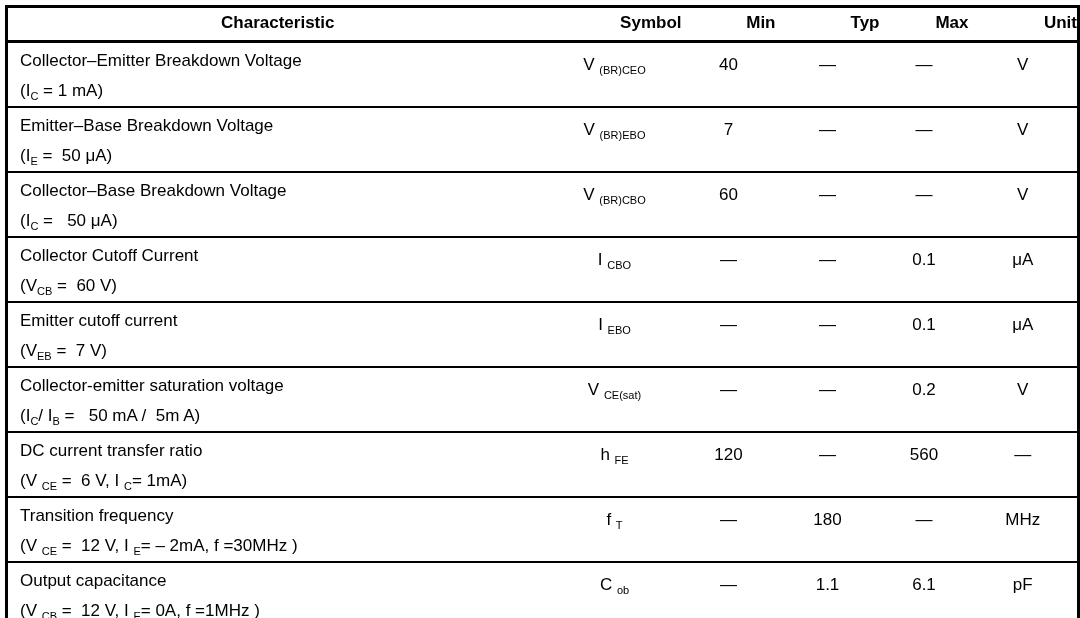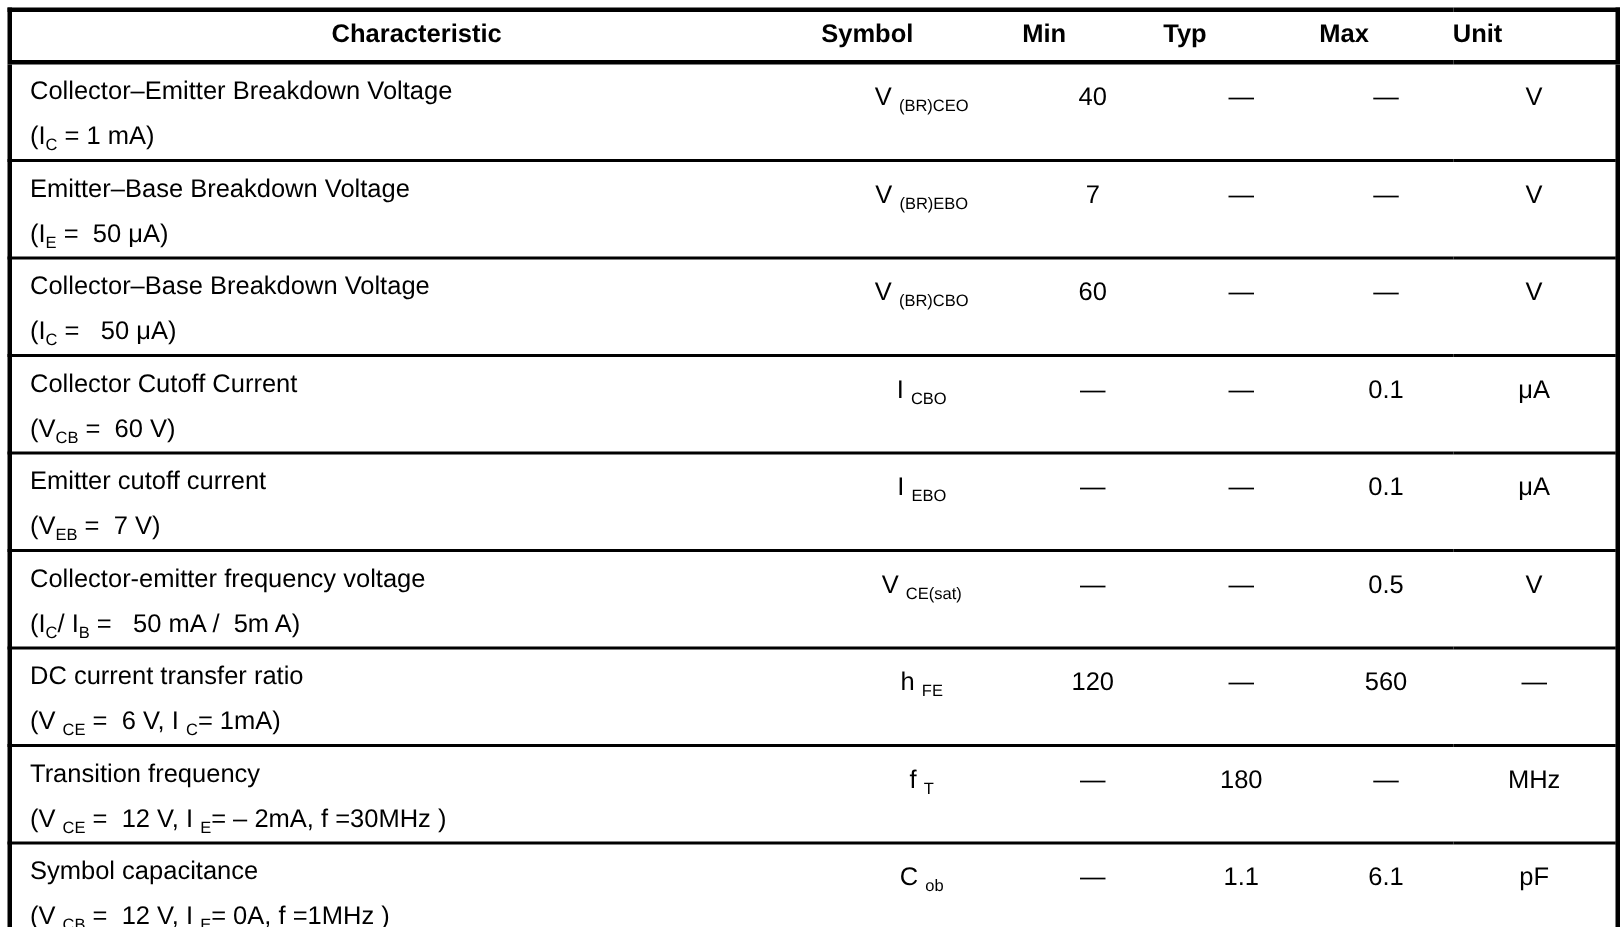--- a/index.html
+++ b/index.html
@@ -24,21 +24,21 @@
     table-layout: fixed;
     width: 1072px;
     height: 606px;
     border: 3px solid #000000;
   }
   thead tr { height: 35px; }
   thead th {
     border-bottom: 3px solid #000000;
     font-size: 17px;
     font-weight: bold;
-    text-align: left;
+    text-align: right;
     vertical-align: middle;
     padding: 0 0 3px 0;
   }
   thead th.h-char { text-align: center; }
   tbody tr { height: 62px; }
   tbody td {
     border-top: 2px solid #000000;
     vertical-align: top;
     font-size: 17px;
   }
@@ -132,27 +132,27 @@
             <div class="char-cond"><span>(V</span><sub>EB</sub><span> =  7 V)</span></div>
           </td>
           <td class="c-val"><span>I </span><sub>EBO</sub></td>
           <td class="c-val"><span>—</span></td>
           <td class="c-val"><span>—</span></td>
           <td class="c-val"><span>0.1</span></td>
           <td class="c-val"><span>μA</span></td>
         </tr>
         <tr>
           <td class="c-char">
-            <div class="char-title"><span>Collector-emitter frequency voltage</span></div>
+            <div class="char-title"><span>Collector-emitter saturation voltage</span></div>
             <div class="char-cond"><span>(I</span><sub>C</sub><span>/ I</span><sub>B</sub><span> =   50 mA /  5m A)</span></div>
           </td>
           <td class="c-val"><span>V </span><sub>CE(sat)</sub></td>
           <td class="c-val"><span>—</span></td>
           <td class="c-val"><span>—</span></td>
-          <td class="c-val"><span>0.5</span></td>
+          <td class="c-val"><span>0.2</span></td>
           <td class="c-val"><span>V</span></td>
         </tr>
         <tr>
           <td class="c-char">
             <div class="char-title"><span>DC current transfer ratio</span></div>
             <div class="char-cond"><span>(V </span><sub>CE</sub><span> =  6 V, I </span><sub>C</sub><span>= 1mA)</span></div>
           </td>
           <td class="c-val"><span>h </span><sub>FE</sub></td>
           <td class="c-val"><span>120</span></td>
           <td class="c-val"><span>—</span></td>
@@ -165,21 +165,21 @@
             <div class="char-cond"><span>(V </span><sub>CE</sub><span> =  12 V, I </span><sub>E</sub><span>= – 2mA, f =30MHz )</span></div>
           </td>
           <td class="c-val"><span>f </span><sub>T</sub></td>
           <td class="c-val"><span>—</span></td>
           <td class="c-val"><span>180</span></td>
           <td class="c-val"><span>—</span></td>
           <td class="c-val"><span>MHz</span></td>
         </tr>
         <tr>
           <td class="c-char">
-            <div class="char-title"><span>Symbol capacitance</span></div>
+            <div class="char-title"><span>Output capacitance</span></div>
             <div class="char-cond"><span>(V </span><sub>CB</sub><span> =  12 V, I </span><sub>E</sub><span>= 0A, f =1MHz )</span></div>
           </td>
           <td class="c-val"><span>C </span><sub>ob</sub></td>
           <td class="c-val"><span>—</span></td>
           <td class="c-val"><span>1.1</span></td>
           <td class="c-val"><span>6.1</span></td>
           <td class="c-val"><span>pF</span></td>
         </tr>
       </tbody>
   </table>

